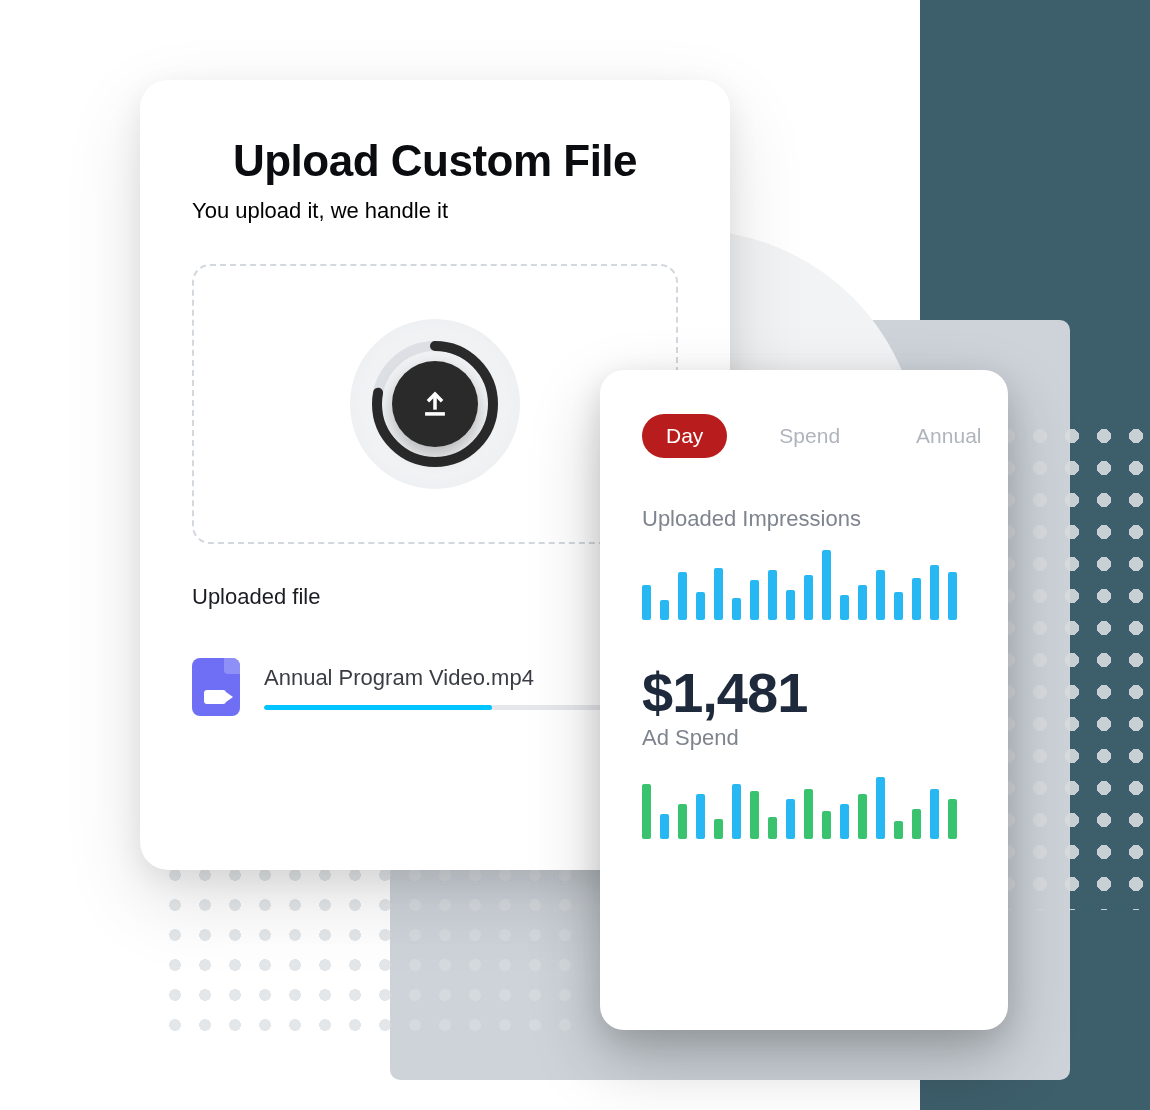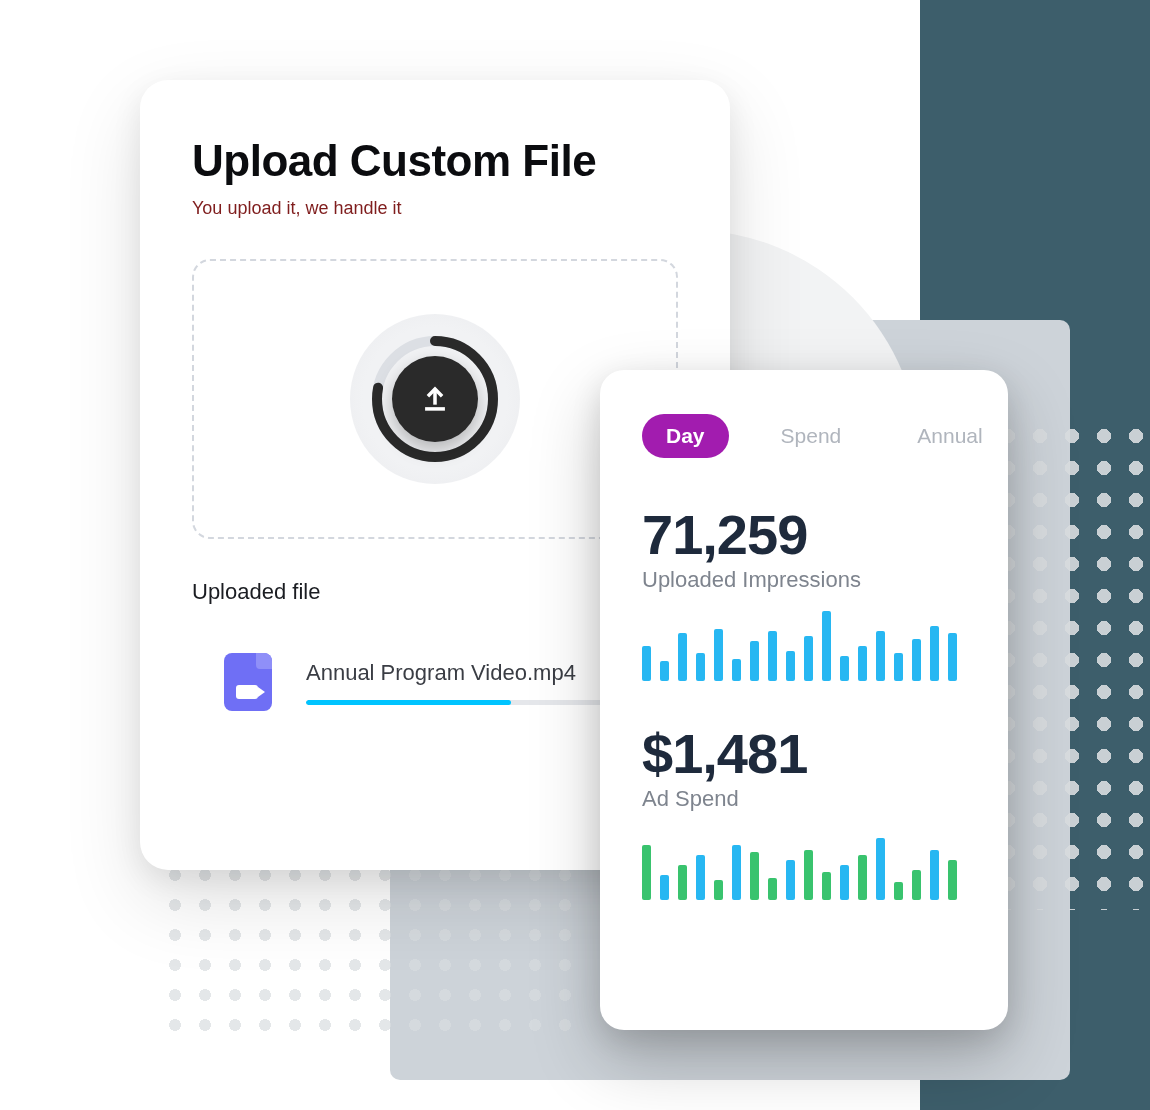--- a/index.html
+++ b/index.html
@@ -68,24 +68,25 @@
       border-radius: 28px;
       box-shadow: 0 30px 80px rgba(0,0,0,0.12), 0 10px 30px rgba(0,0,0,0.08);
       padding: 56px 52px;
     }
     .upload-title {
       font-size: 44px;
       font-weight: 600;
       color: #0b0c0f;
       letter-spacing: -0.5px;
       margin-bottom: 12px;
+      text-align: center;
     }
     .upload-subtitle {
-      font-size: 18px;
-      color: #7f1d1d;
+      font-size: 22px;
+      color: #000000;
       margin-bottom: 40px;
     }
     .dropzone {
       width: 100%;
       height: 280px;
       border: 2px dashed #d3d7de;
       border-radius: 18px;
       display: flex;
       align-items: center;
       justify-content: center;
@@ -126,22 +127,21 @@
     }
     .uploaded-label {
       font-size: 22px;
       color: #1b1d22;
       font-weight: 500;
       margin-bottom: 48px;
     }
     .file-row {
       display: flex;
       align-items: center;
-      gap: 34px;
-      margin-left: 32px;
+      gap: 24px;
     }
     .file-icon {
       width: 48px;
       height: 58px;
       background: #6f6ff5;
       border-radius: 8px;
       position: relative;
       flex-shrink: 0;
     }
     .file-icon::before {
@@ -213,23 +213,23 @@
       margin-bottom: 48px;
     }
     .tab {
       font-size: 21px;
       color: #b0b5bd;
       padding: 10px 24px;
       border-radius: 999px;
       cursor: pointer;
     }
     .tab.active {
-      background: #a21caf;
+      background: #b91c1c;
       color: #fff;
-      font-weight: 700;
+      font-weight: 400;
     }
     .metric-block {
       margin-bottom: 44px;
     }
     .metric-value {
       font-size: 56px;
       font-weight: 600;
       color: #1e2a3c;
       letter-spacing: -1px;
       line-height: 1.05;
@@ -296,21 +296,20 @@
 </div>
 
 <div class="card-stats">
   <div class="tabs" id="tabs">
       <div class="tab active">Day</div>
       <div class="tab">Spend</div>
       <div class="tab">Annual</div>
     </div>
   <div id="metrics">
       <div class="metric-block">
-        <div class="metric-value">71,259</div>
         <div class="metric-label">Uploaded Impressions</div>
         <div class="spark">
           <div class="spark-bar" style="height: 35px; background: rgb(39, 183, 242);"></div>
           <div class="spark-bar" style="height: 20px; background: rgb(39, 183, 242);"></div>
           <div class="spark-bar" style="height: 48px; background: rgb(39, 183, 242);"></div>
           <div class="spark-bar" style="height: 28px; background: rgb(39, 183, 242);"></div>
           <div class="spark-bar" style="height: 52px; background: rgb(39, 183, 242);"></div>
           <div class="spark-bar" style="height: 22px; background: rgb(39, 183, 242);"></div>
           <div class="spark-bar" style="height: 40px; background: rgb(39, 183, 242);"></div>
           <div class="spark-bar" style="height: 50px; background: rgb(39, 183, 242);"></div>

